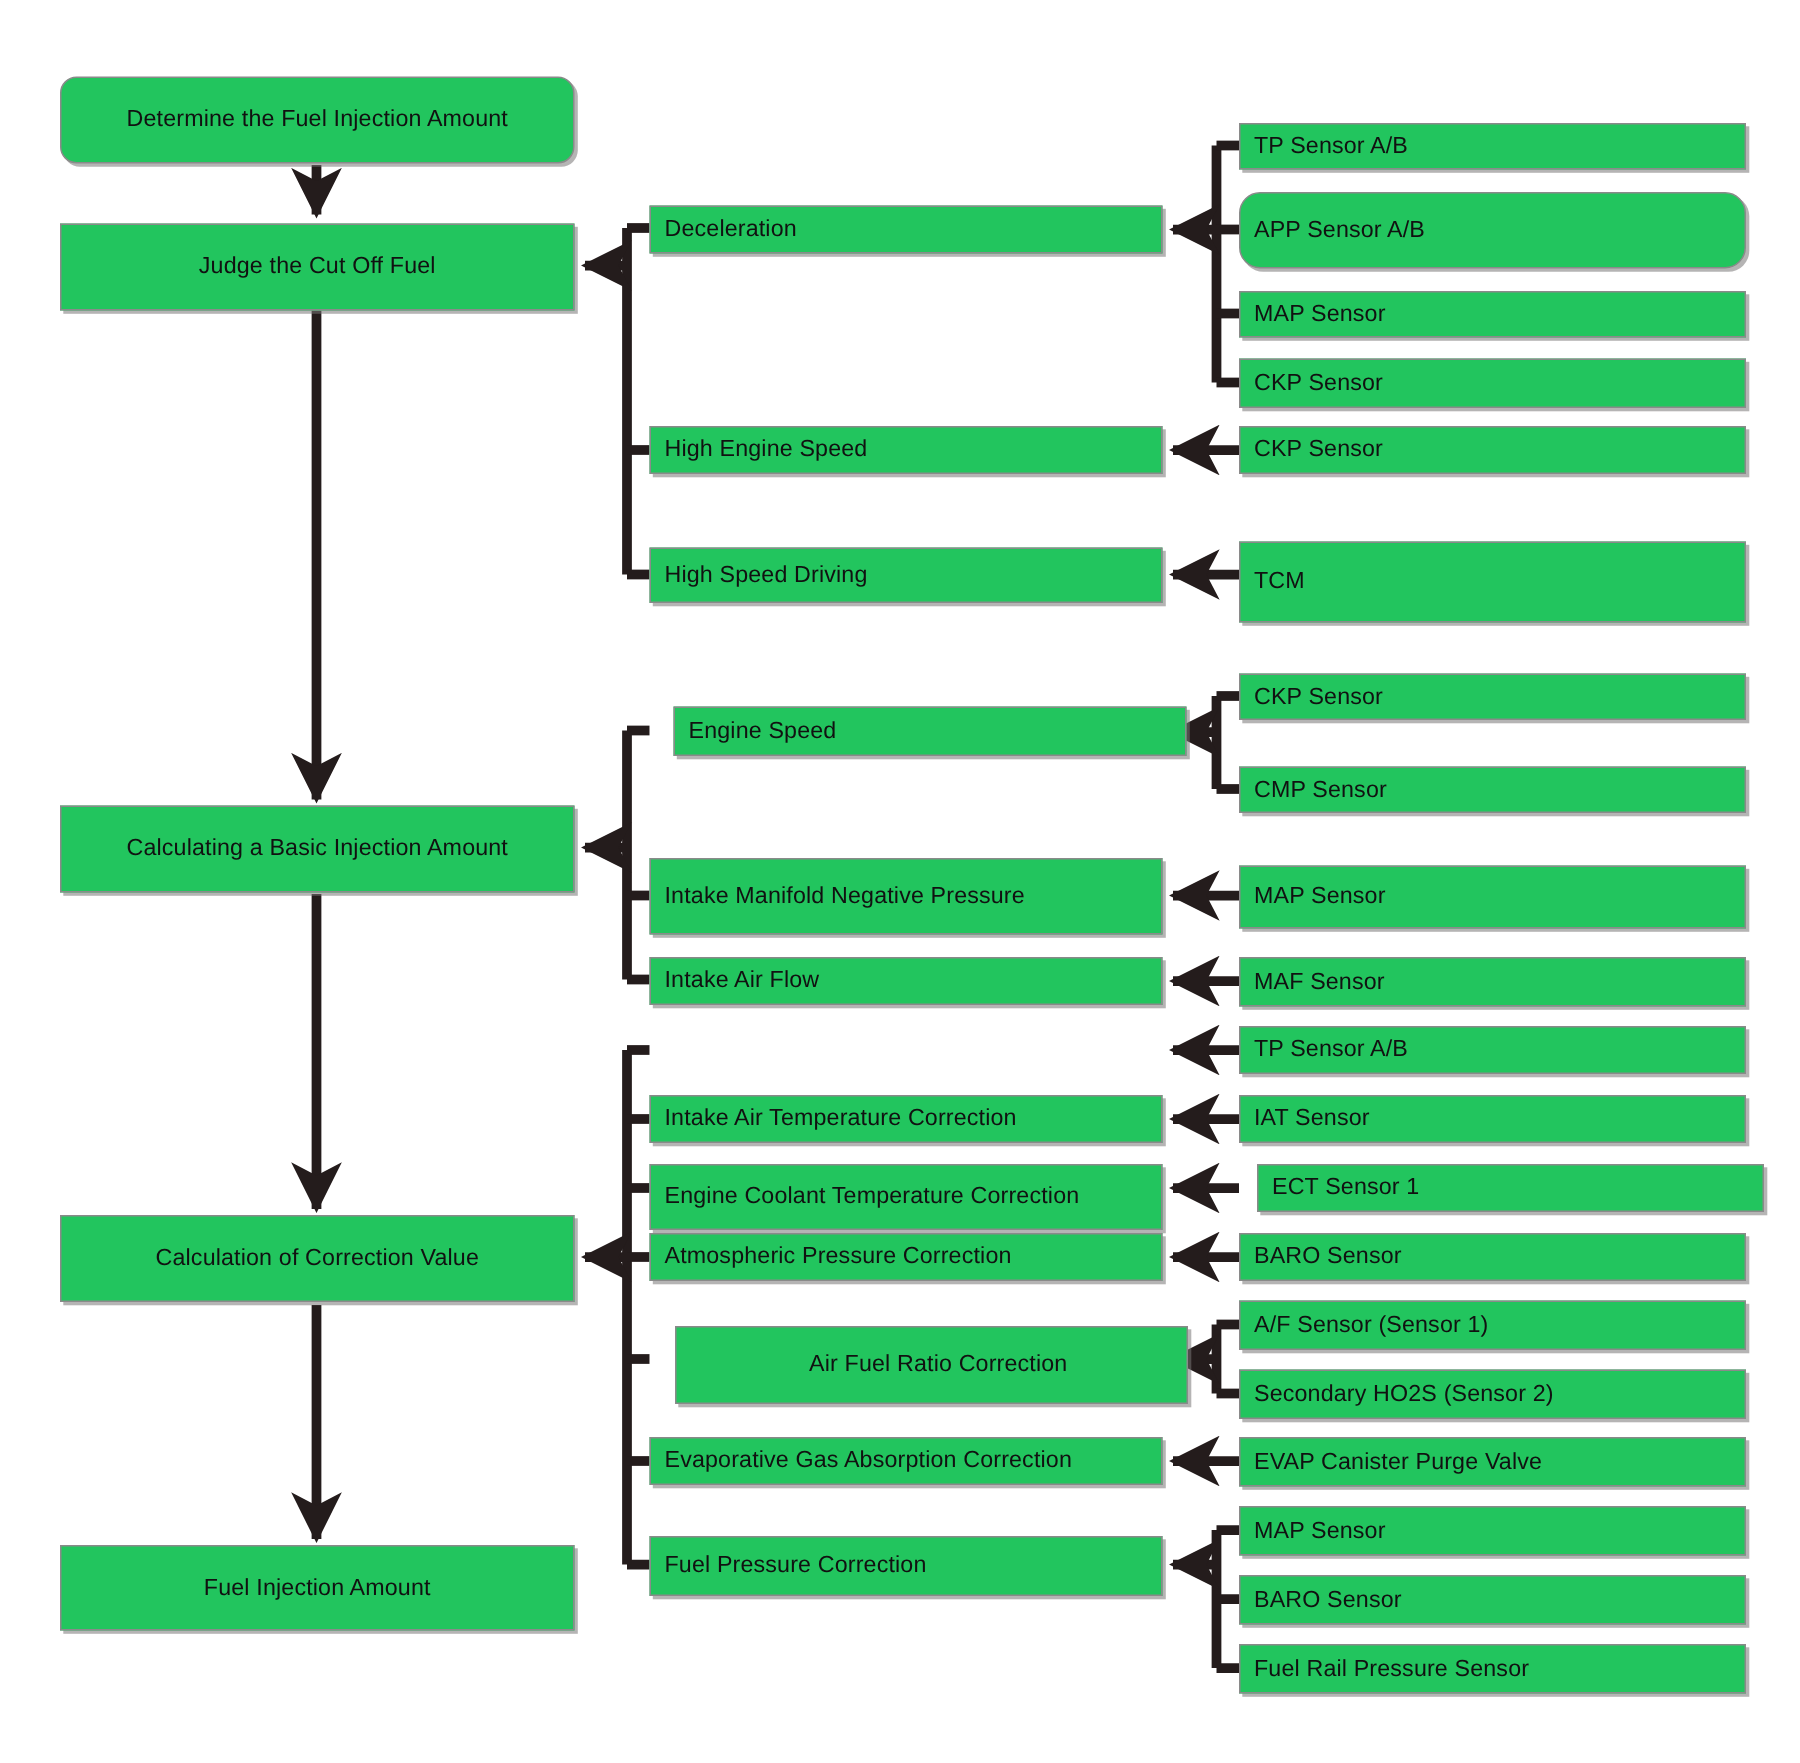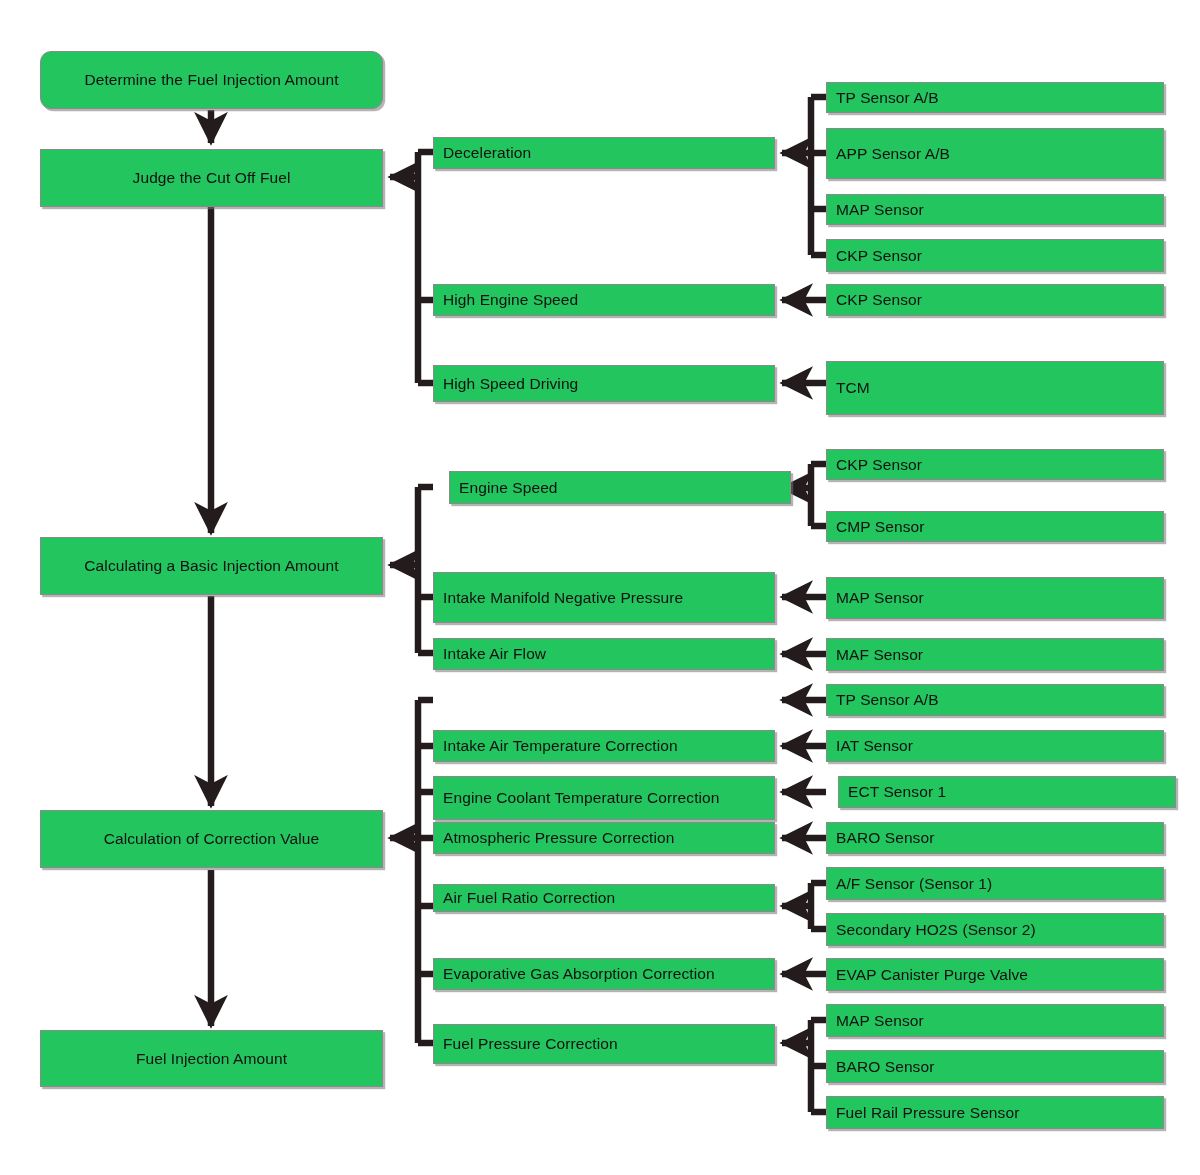--- a/index.html
+++ b/index.html
@@ -186,37 +186,37 @@
   </div>
 
   <div class="node left-pad" style="left:433px; top:776px; width:342px; height:44px;">
     <span class="lbl">Engine Coolant Temperature Correction</span>
   </div>
 
   <div class="node left-pad" style="left:433px; top:822px; width:342px; height:32px;">
     <span class="lbl">Atmospheric Pressure Correction</span>
   </div>
 
-  <div class="node left-pad" style="left:433px; top:884px; width:342px; height:28px;">
+  <div class="node left-pad" style="left:450px; top:884px; width:342px; height:52px;justify-content:center;">
     <span class="lbl">Air Fuel Ratio Correction</span>
   </div>
 
   <div class="node left-pad" style="left:433px; top:958px; width:342px; height:32px;">
     <span class="lbl">Evaporative Gas Absorption Correction</span>
   </div>
 
   <div class="node left-pad" style="left:433px; top:1024px; width:342px; height:40px;">
     <span class="lbl">Fuel Pressure Correction</span>
   </div>
 
   <div class="node left-pad" style="left:826px; top:82px; width:338px; height:31px;">
     <span class="lbl">TP Sensor A/B</span>
   </div>
 
-  <div class="node left-pad" style="left:826px; top:128px; width:338px; height:51px;">
+  <div class="node left-pad" style="left:826px; top:128px; width:338px; height:51px;border-radius:14px;">
     <span class="lbl">APP Sensor A/B</span>
   </div>
 
   <div class="node left-pad" style="left:826px; top:194px; width:338px; height:31px;">
     <span class="lbl">MAP Sensor</span>
   </div>
 
   <div class="node left-pad" style="left:826px; top:239px; width:338px; height:33px;">
     <span class="lbl">CKP Sensor</span>
   </div>

